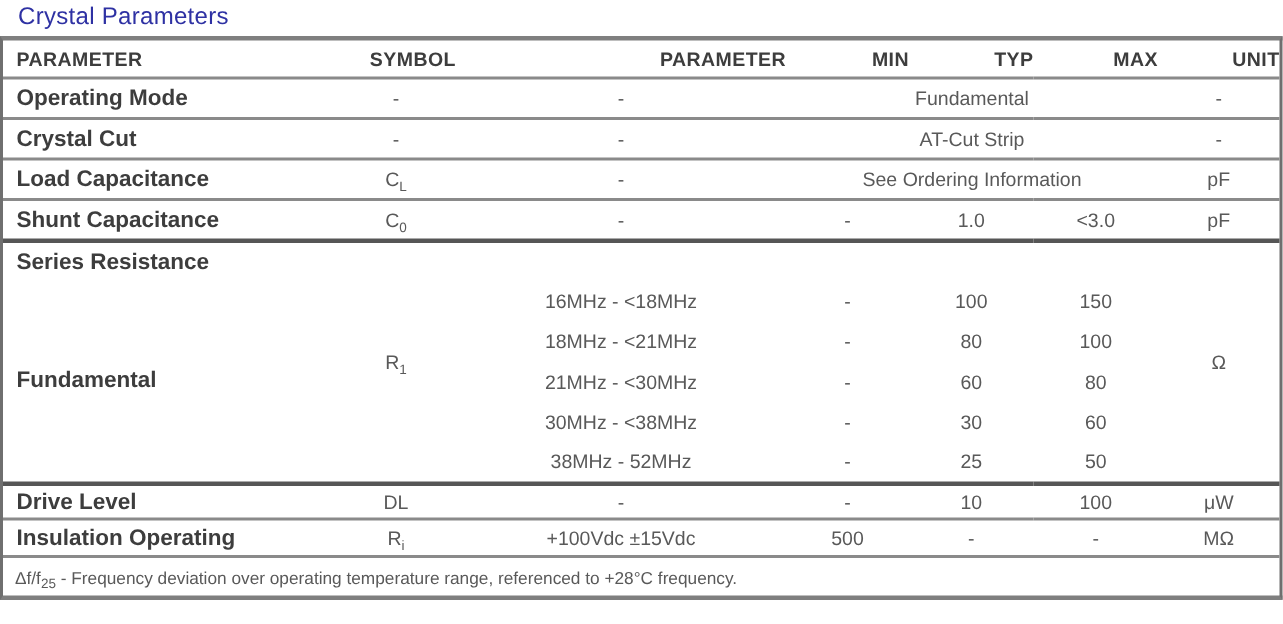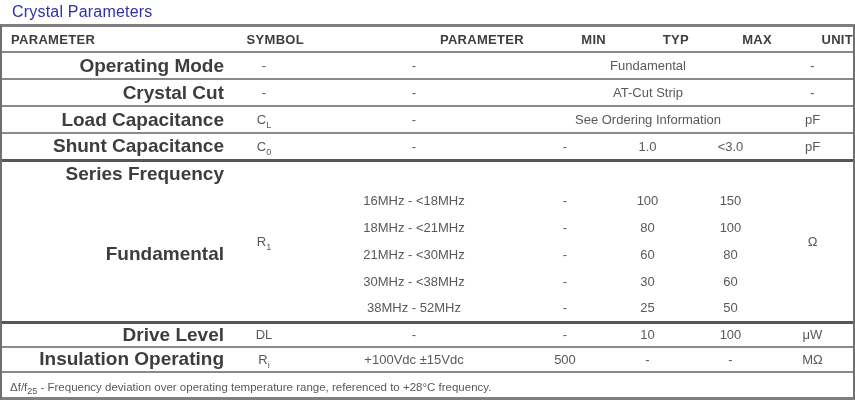--- a/index.html
+++ b/index.html
@@ -34,21 +34,21 @@
   th, td {
     vertical-align: middle;
     font-size: 13px;
     color: #595959;
     text-align: center;
     overflow: hidden;
     white-space: nowrap;
   }
   th { color: #3d3d3d; font-weight: bold; letter-spacing: 0.3px; text-align: right; }
   th.c-param, td.c-param { text-align: left; padding-left: 9px; }
-  td.c-param { font-weight: bold; color: #3d3d3d; font-size: 19px; text-align: right; }
+  td.c-param { font-weight: bold; color: #3d3d3d; font-size: 15px; }
   sub { font-size: 9px; line-height: 0; }
   tr.hdr { height: 25px; }
   tr.r27 { height: 27px; }
   tr.r24 { height: 24px; }
   tr.line-std > th, tr.line-std > td { border-top: 2px solid #8a8a8a; }
   tr.line-dark > td { border-top: 3px solid #565656; }
   .footnotes {
     border-top: 2px solid #8a8a8a;
     padding: 5px 8px 0 8px;
   }
@@ -113,21 +113,21 @@
           <td class="c-param">Shunt Capacitance</td>
           <td><span>C</span><sub>0</sub></td>
           <td>-</td>
           <td>-</td>
           <td>1.0</td>
           <td>&lt;3.0</td>
           <td>pF</td>
         </tr>
 
         <tr class="r27 line-dark">
-          <td class="c-param">Series Frequency</td>
+          <td class="c-param">Series Resistance</td>
           <td rowspan="6"><span>R</span><sub>1</sub></td>
           <td></td>
           <td></td>
           <td></td>
           <td></td>
           <td rowspan="6">Ω</td>
         </tr>
         <tr class="r27">
           <td class="c-param" rowspan="5">Fundamental</td>
           <td>16MHz - &lt;18MHz</td>

